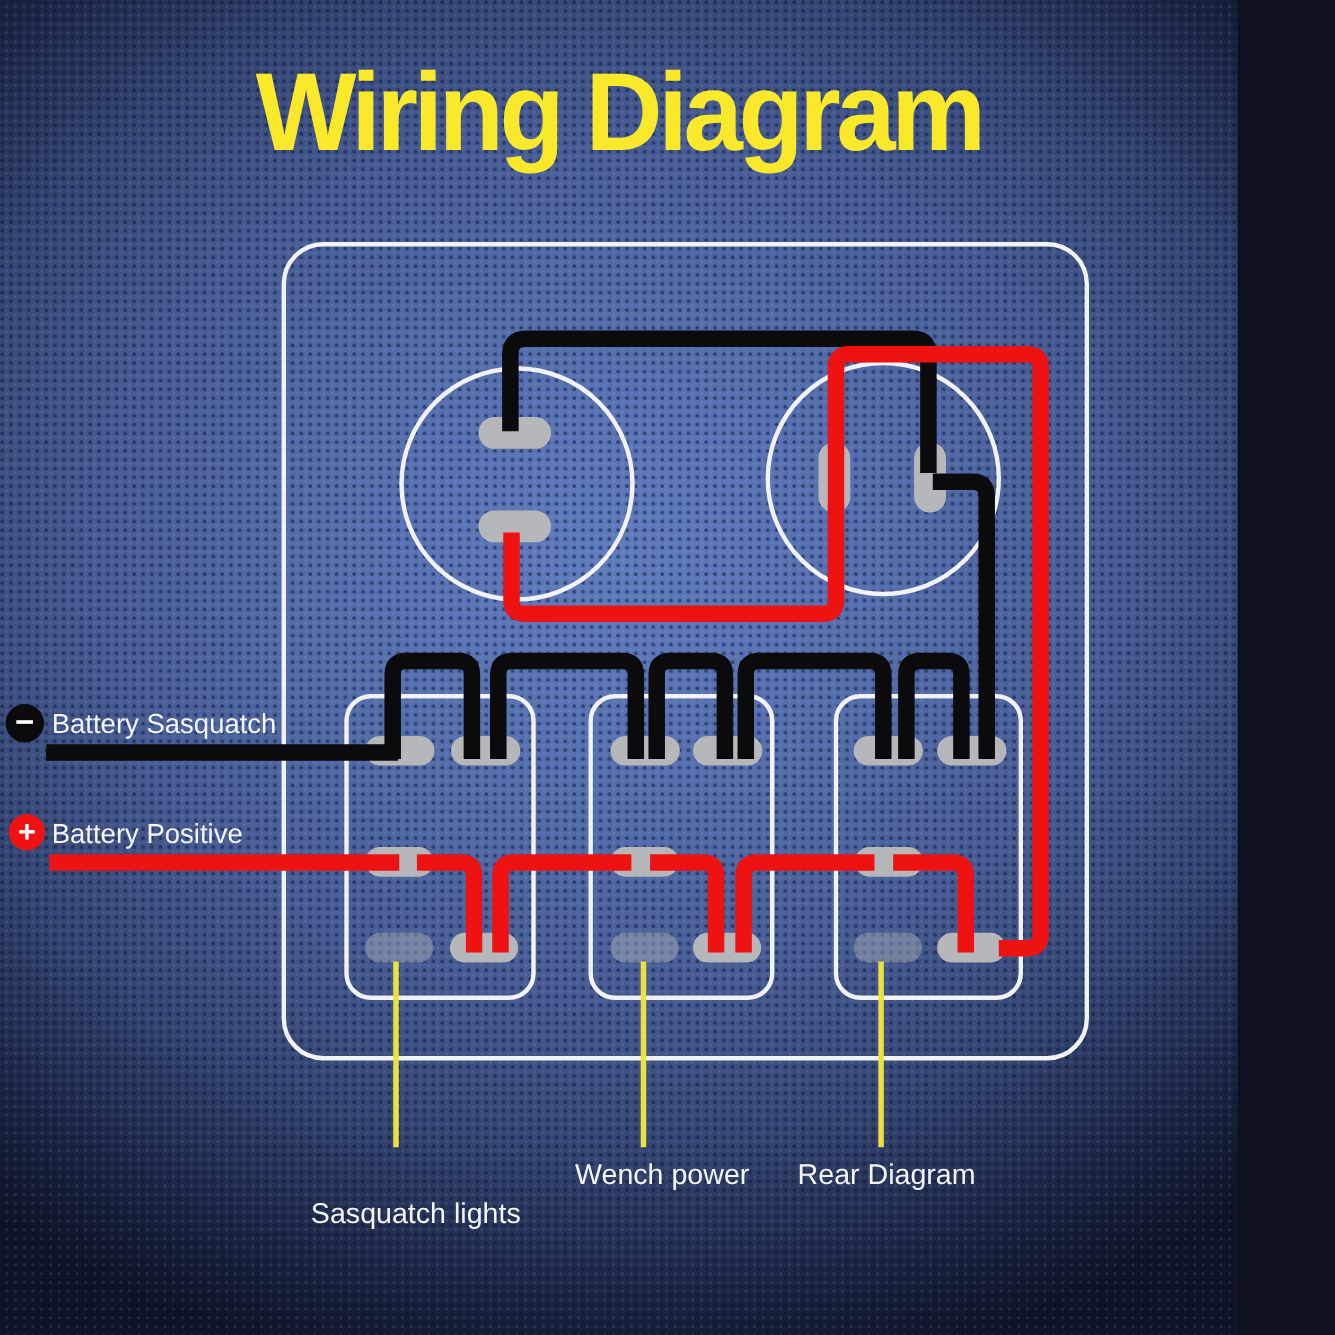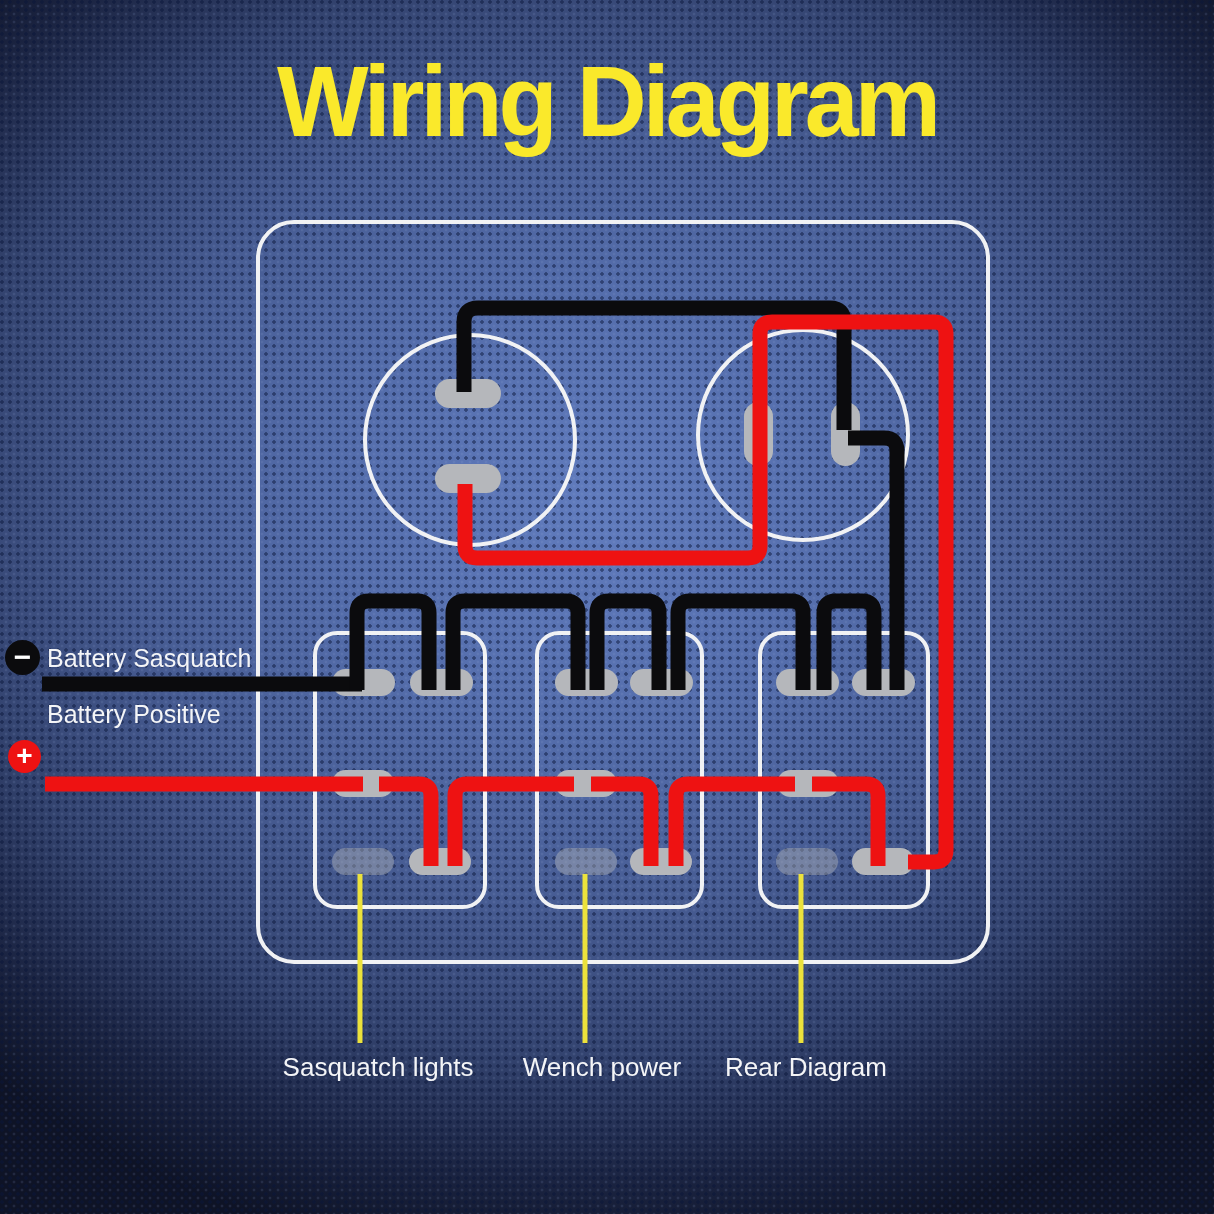--- a/index.html
+++ b/index.html
@@ -1,18 +1,18 @@
 <!DOCTYPE html>
 <html><head>
 <meta charset="utf-8">
 <style>
   html,body{margin:0;padding:0;background:#0c101f;}
   .stage{
     position:relative;
-    width:1214px;height:1214px;
+    width:1125px;height:1214px;
     overflow:hidden;
     font-family:"Liberation Sans",sans-serif;
     background:radial-gradient(ellipse 900px 760px at 49% 42%,
       #617cbe 0%, #546dab 30%, #475c93 52%, #33436f 72%, #1b2442 88%, #0e1326 100%);
   }
   .dots{
     position:absolute;inset:0;
     background-image:
       radial-gradient(circle at 2px 2px, rgba(10,22,58,.50) 1.5px, transparent 2px),
       radial-gradient(circle at 6px 6px, rgba(150,170,215,.14) 1.2px, transparent 1.7px);
@@ -31,26 +31,26 @@
   .legend-item{position:absolute;color:#f4f5f7;font-size:25px;white-space:nowrap;}
   .legend-icon{
     position:absolute;border-radius:50%;
     color:#ffffff;text-align:center;font-weight:700;
   }
   .icon-neg{left:5px;top:640px;width:35px;height:35px;background:#0b0b0d;
     font-size:30px;line-height:33px;}
   .icon-pos{left:8px;top:740px;width:33px;height:33px;background:#ee1212;
     font-size:28px;line-height:32px;}
   .lbl-neg{left:47px;top:644px;}
-  .lbl-pos{left:47px;top:700px;}
+  .lbl-pos{left:47px;top:744px;}
   .switch-label{
     position:absolute;top:1052px;transform:translateX(-50%);
     color:#f4f5f7;font-size:26px;white-space:nowrap;
   }
-  .sl-1{left:378px;} .sl-2{left:602px;} .sl-3{left:806px;}
+  .sl-1{left:378px;margin-top:36px;} .sl-2{left:602px;} .sl-3{left:806px;}
 </style>
 </head>
 <body>
 
 <div class="stage">
   <div class="dots"></div>
 
   <h1 class="title">Wiring Diagram</h1>
 
   <svg class="diagram-svg" width="1214" height="1214" viewBox="0 0 1214 1214">

